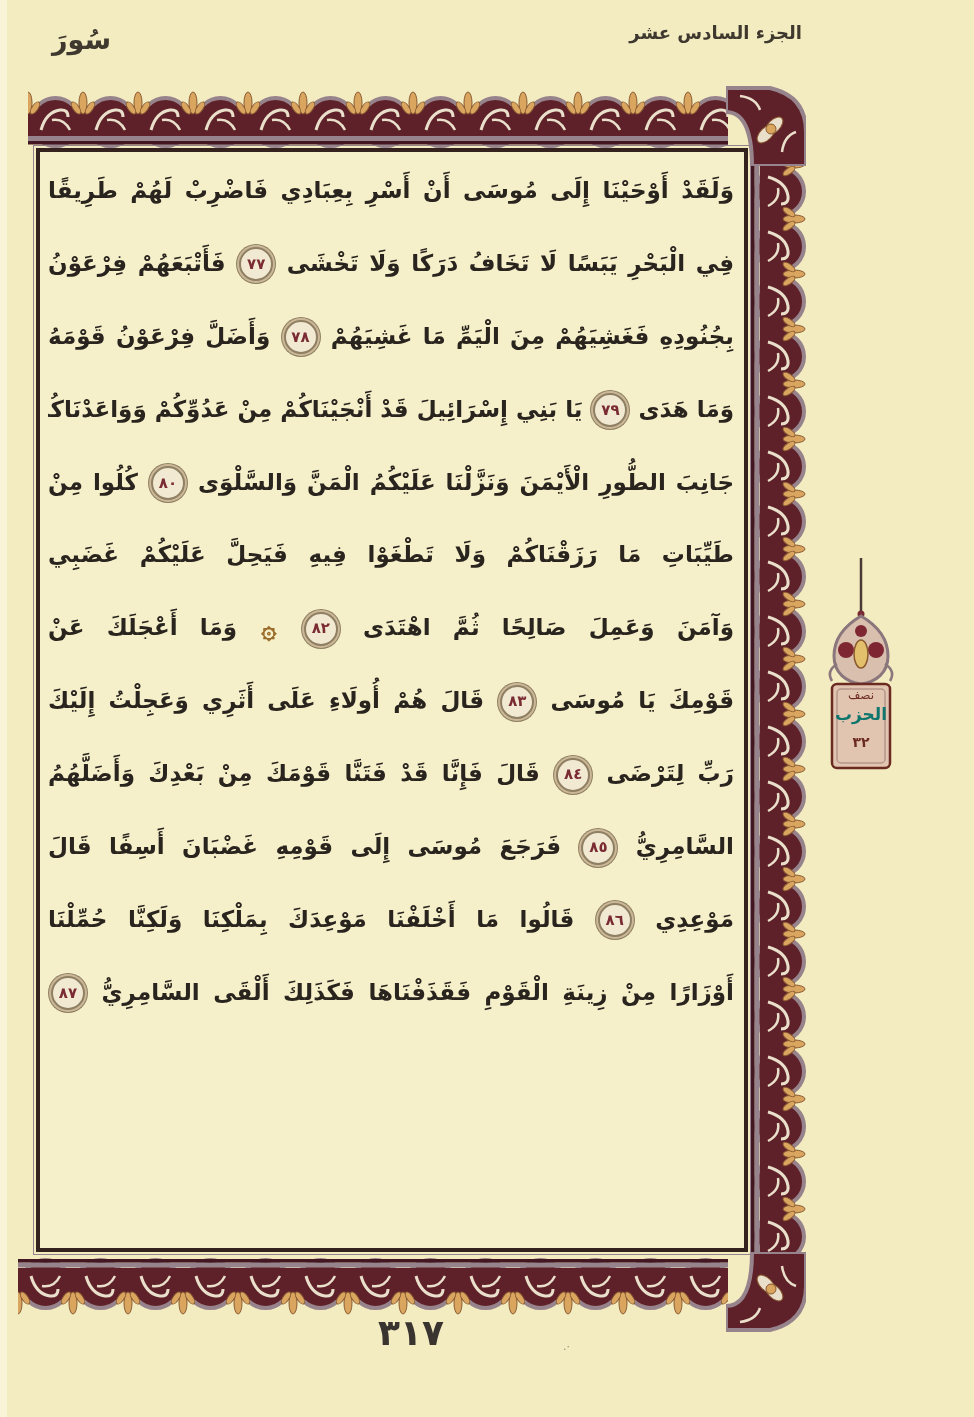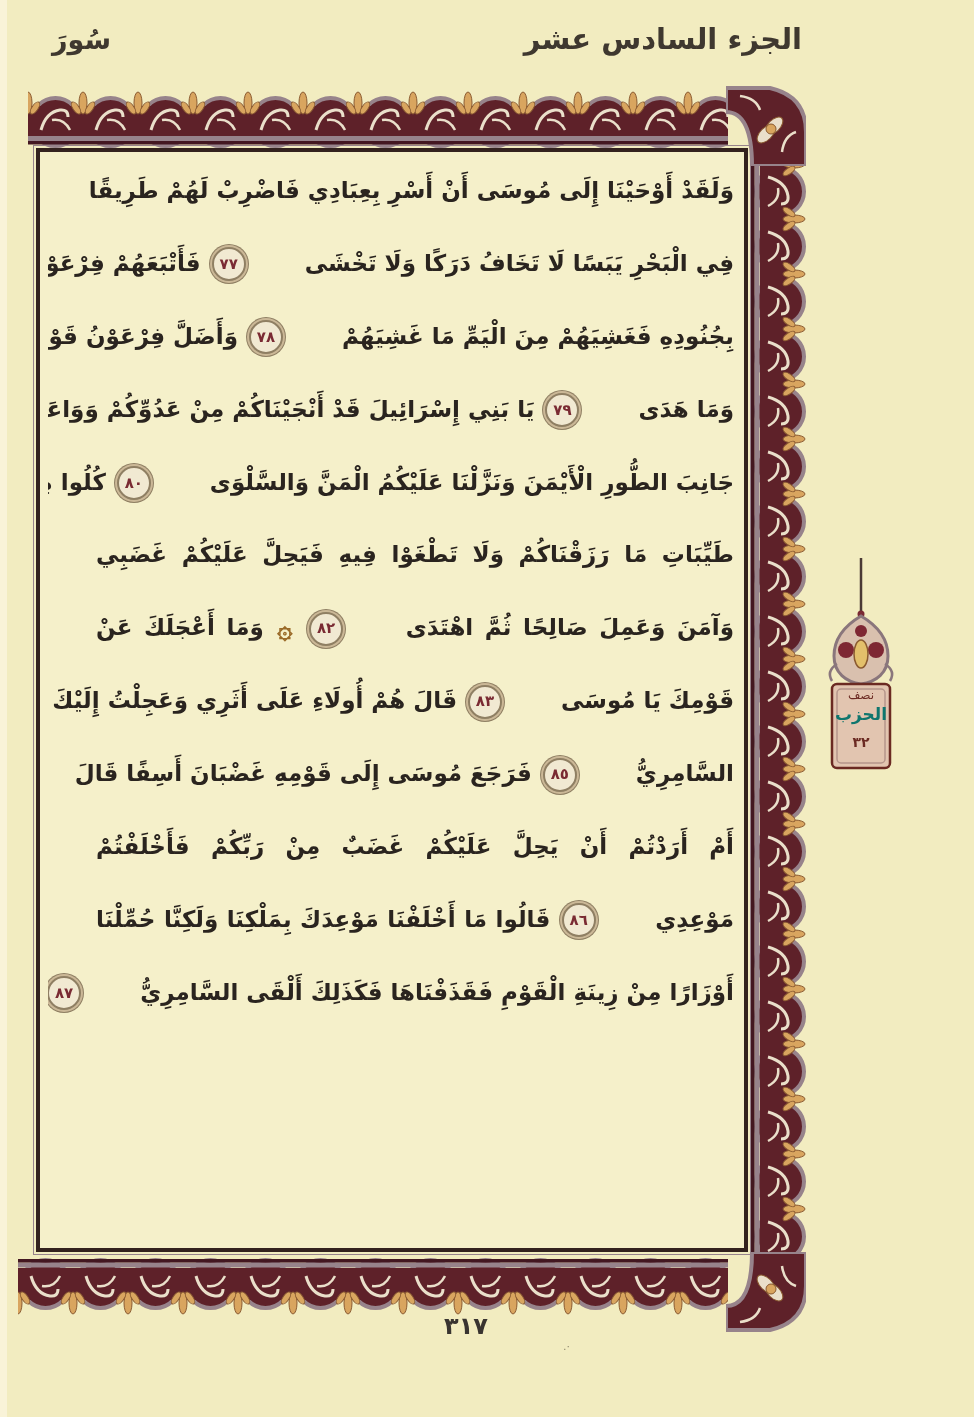--- a/index.html
+++ b/index.html
@@ -21,21 +21,21 @@
   body{font-family:"DejaVu Sans",sans-serif;background:#d8d2aa;}
   .page{
     position:relative;width:974px;height:1417px;overflow:hidden;
     background:var(--page-background);
   }
   .scan-edge{
     position:absolute;left:0;top:0;width:7px;height:100%;
     background:#faf5dd;opacity:.8;
   }
   .hdr{
-    position:absolute;color:#3f382f;font-size:29px;font-weight:bold;
+    position:absolute;color:#3f382f;font-size:18px;font-weight:bold;
     letter-spacing:0;white-space:nowrap;
   }
   .hdr-right{top:22px;right:172px;}
   .hdr-left{top:24px;left:52px;font-size:27px;}
   
   .bsvg{position:absolute;display:block;}
   .b-top{left:28px;top:88px;}
   .b-right{left:750px;top:164px;}
   .b-bottom{left:18px;top:1256px;}
   .c-tr{left:726px;top:86px;}
@@ -59,42 +59,42 @@
   .text-block{
     position:absolute;left:8px;right:10px;top:2px;bottom:2px;
     overflow:hidden;
   }
   .qline{
     display:block;height:72.9px;line-height:72.9px;
     direction:rtl;text-align:justify;text-align-last:justify;
     font-size:23px;font-weight:bold;color:var(--ink);
     white-space:nowrap;
   }
-  .qtext{display:inline;margin-left:48px;}
+  .qtext{display:inline;}
   .vmark{
     display:inline-flex;align-items:center;justify-content:center;
     width:34px;height:34px;border-radius:50%;vertical-align:middle;
     background:#f1e9d2;border:2px solid #8f7f63;
     box-shadow:0 0 0 2px #cbb897,0 0 0 3px #8f7f63;
     color:var(--verse-marker-maroon);font-size:15px;font-weight:bold;
     line-height:1;margin:0 3px;
   }
   .rub{
     display:inline-block;vertical-align:middle;line-height:1;
     color:#9a6a28;font-size:26px;margin:0 2px;
   }
   
   .margin-marker{position:absolute;left:816px;top:558px;width:90px;height:215px;}
   .mm-text{position:absolute;width:90px;text-align:center;color:#6b2a22;direction:rtl;}
   .mm-1{top:130px;font-size:12px;text-align:center;}
   .mm-2{top:146px;font-size:17px;font-weight:bold;color:#0f766e;}
   .mm-3{top:176px;font-size:14px;font-weight:bold;}
   .page-number{
     position:absolute;left:378px;top:1312px;width:110px;
-    text-align:right;font-size:24px;font-weight:bold;color:#393430;
+    text-align:left;font-size:36px;font-weight:bold;color:#393430;
     letter-spacing:3px;direction:rtl;
   }
   .speck{position:absolute;left:563px;top:1340px;color:#6a6450;font-size:11px;opacity:.7;}
 </style>
 </head>
 <body>
 
 <div class="page">
   <div class="scan-edge"></div>
 
@@ -199,22 +199,22 @@
   <div class="text-frame">
     <div class="text-block">
         <div class="qline"><span class="qtext">وَلَقَدْ أَوْحَيْنَا إِلَى مُوسَى أَنْ أَسْرِ بِعِبَادِي فَاضْرِبْ لَهُمْ طَرِيقًا</span></div>
         <div class="qline"><span class="qtext">فِي الْبَحْرِ يَبَسًا لَا تَخَافُ دَرَكًا وَلَا تَخْشَى</span> <span class="vmark">٧٧</span> <span class="qtext">فَأَتْبَعَهُمْ فِرْعَوْنُ</span></div>
         <div class="qline"><span class="qtext">بِجُنُودِهِ فَغَشِيَهُمْ مِنَ الْيَمِّ مَا غَشِيَهُمْ</span> <span class="vmark">٧٨</span> <span class="qtext">وَأَضَلَّ فِرْعَوْنُ قَوْمَهُ</span></div>
         <div class="qline"><span class="qtext">وَمَا هَدَى</span> <span class="vmark">٧٩</span> <span class="qtext">يَا بَنِي إِسْرَائِيلَ قَدْ أَنْجَيْنَاكُمْ مِنْ عَدُوِّكُمْ وَوَاعَدْنَاكُمْ</span></div>
         <div class="qline"><span class="qtext">جَانِبَ الطُّورِ الْأَيْمَنَ وَنَزَّلْنَا عَلَيْكُمُ الْمَنَّ وَالسَّلْوَى</span> <span class="vmark">٨٠</span> <span class="qtext">كُلُوا مِنْ</span></div>
         <div class="qline"><span class="qtext">طَيِّبَاتِ مَا رَزَقْنَاكُمْ وَلَا تَطْغَوْا فِيهِ فَيَحِلَّ عَلَيْكُمْ غَضَبِي</span></div>
         <div class="qline"><span class="qtext">وَآمَنَ وَعَمِلَ صَالِحًا ثُمَّ اهْتَدَى</span> <span class="vmark">٨٢</span> <span class="rub">۞</span> <span class="qtext">وَمَا أَعْجَلَكَ عَنْ</span></div>
         <div class="qline"><span class="qtext">قَوْمِكَ يَا مُوسَى</span> <span class="vmark">٨٣</span> <span class="qtext">قَالَ هُمْ أُولَاءِ عَلَى أَثَرِي وَعَجِلْتُ إِلَيْكَ</span></div>
+        <div class="qline"><span class="qtext">رَبِّ لِتَرْضَى</span> <span class="vmark">٨٤</span> <span class="qtext">قَالَ فَإِنَّا قَدْ فَتَنَّا قَوْمَكَ مِنْ بَعْدِكَ وَأَضَلَّهُمُ</span></div>
         <div class="qline"><span class="qtext">السَّامِرِيُّ</span> <span class="vmark">٨٥</span> <span class="qtext">فَرَجَعَ مُوسَى إِلَى قَوْمِهِ غَضْبَانَ أَسِفًا قَالَ</span></div>
-        <div class="qline"><span class="qtext">أَمْ أَرَدْتُمْ أَنْ يَحِلَّ عَلَيْكُمْ غَضَبٌ مِنْ رَبِّكُمْ فَأَخْلَفْتُمْ</span></div>
         <div class="qline"><span class="qtext">مَوْعِدِي</span> <span class="vmark">٨٦</span> <span class="qtext">قَالُوا مَا أَخْلَفْنَا مَوْعِدَكَ بِمَلْكِنَا وَلَكِنَّا حُمِّلْنَا</span></div>
         <div class="qline"><span class="qtext">أَوْزَارًا مِنْ زِينَةِ الْقَوْمِ فَقَذَفْنَاهَا فَكَذَلِكَ أَلْقَى السَّامِرِيُّ</span> <span class="vmark">٨٧</span></div>
       </div>
   </div>
 
   <div class="margin-marker">
     <svg width="90" height="215">
       <line x1="45" y1="0" x2="45" y2="55" stroke="#4a3a35" stroke-width="2.5"></line>
       <circle cx="45" cy="56" r="3.5" fill="#7a2a33"></circle>
       <path d="M45,58 C28,68 18,80 18,98 C18,115 30,124 45,126 C60,124 72,115 72,98 C72,80 62,68 45,58 Z" fill="#d9c0ae" stroke="#8a767c" stroke-width="3"></path>

